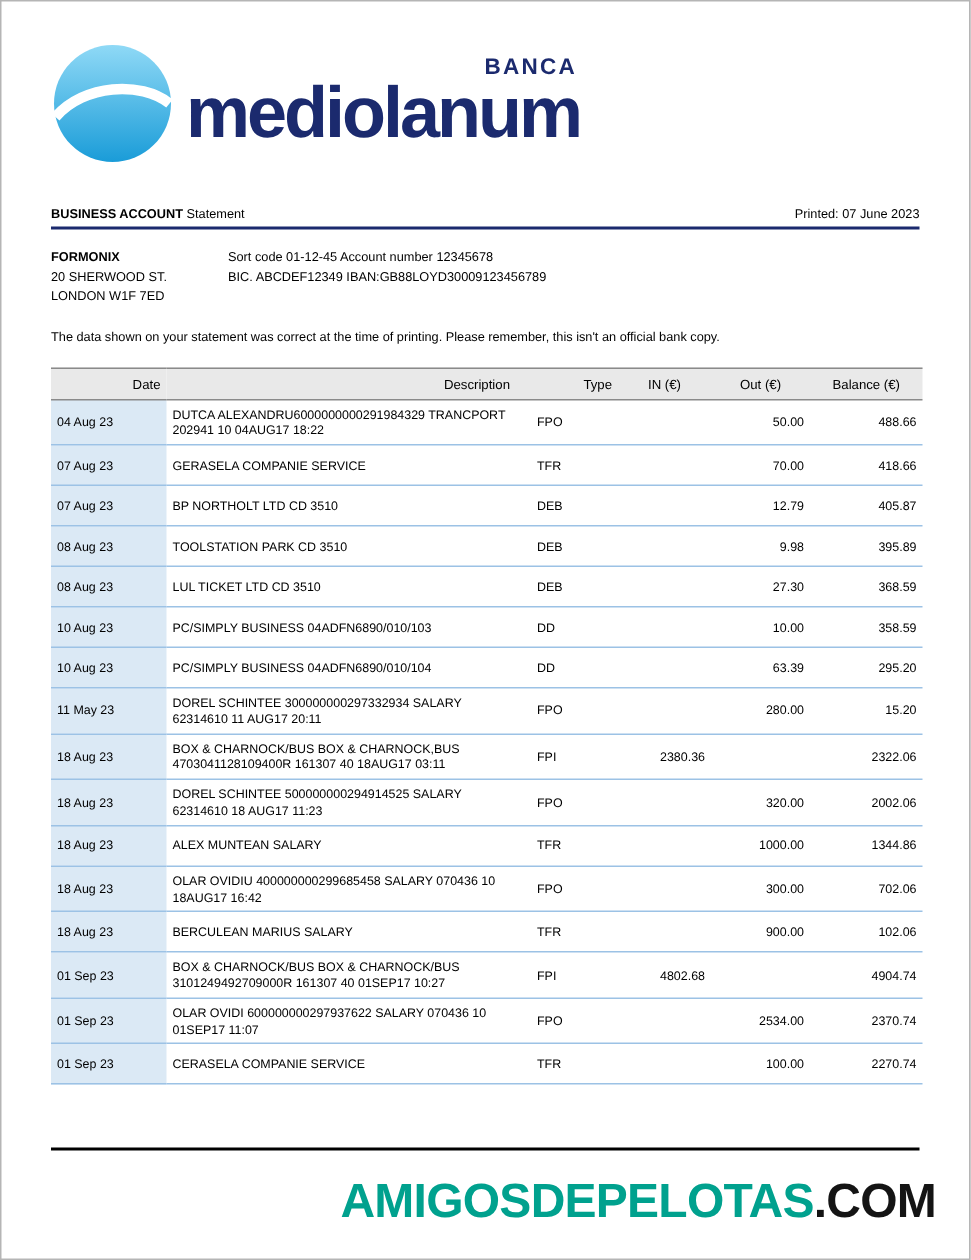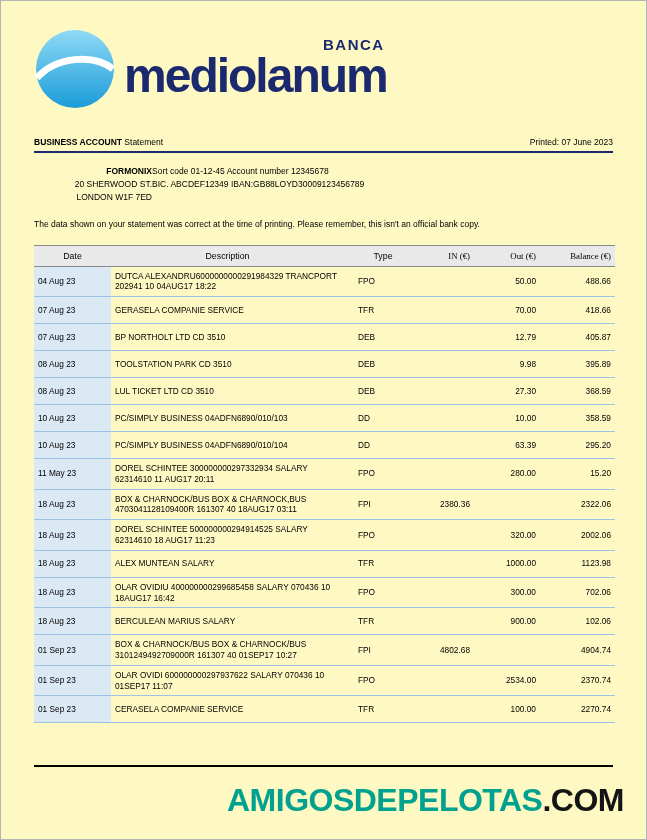--- a/index.html
+++ b/index.html
@@ -1,18 +1,18 @@
 <!DOCTYPE html>
 <html><head>
 <meta charset="utf-8">
 <style>
   * { margin:0; padding:0; box-sizing:border-box; }
   body { background:#888; font-family:"Liberation Sans", sans-serif; }
   .page {
-    width:647px; height:840px; margin:0 auto; background:#fef9c3;
+    width:647px; height:840px; margin:0 auto; background:#ffffff;
     border:1px solid #b5b5b5; position:relative; overflow:hidden; color:#000;
   }
 
   
   .logo { display:flex; align-items:center; margin:26px 0 0 33px; height:84px; }
   .logo-circle { width:82px; height:82px; flex:0 0 auto; }
   .logo-text { position:relative; margin-left:8px; padding-top:14px; }
   .logo-banca {
     position:absolute; top:-2px; right:2px; font-size:15px; font-weight:bold;
     color:#1b2a6e; letter-spacing:1.5px;
@@ -24,33 +24,33 @@
   
   .header-row {
     margin:26px 33px 0 33px; display:flex; justify-content:space-between; align-items:flex-end;
     border-bottom:2px solid #1b2a6e; padding-bottom:4px; font-size:8.5px;gap:24px;
   }
   .title-bold { font-weight:bold; }
   .printed { font-size:8.5px; }
 
   
   .account-row { margin:12px 33px 0 33px; display:flex; font-size:8.5px; line-height:1.55; }
-  .account-left { width:118px;text-align:right; }
+  .account-left { width:118px; }
   .holder { font-weight:bold; }
 
   .notice1 { margin:14px 33px 0 33px; font-size:8.5px; }
   .notice2 { margin:22px 33px 0 33px; font-size:8.5px; line-height:1.45; width:560px; }
 
   
   table.tx { margin:16px 33px 0 33px; width:581px; border-collapse:collapse; font-size:8.3px; table-layout:fixed; }
   thead th {
     background:#e9e9e9; border-top:1px solid #8a8a8a; border-bottom:1px solid #8a8a8a;
-    padding:5px 4px; text-align:center; font-weight:normal; font-size:8.8px;
-  }
-  th.col-in, th.col-out, th.col-balance { text-align:right;font-family:Liberation Serif, serif; }
+    padding:5px 4px; text-align:right; font-weight:normal; font-size:8.8px;
+  }
+  th.col-in, th.col-out, th.col-balance { text-align:center; }
   tbody tr { height:27px; }
   tbody td { border-bottom:1px solid #9cc2e5; padding:4px; vertical-align:middle; line-height:1.3; }
   .col-date { width:77px; }
   td.col-date { background:#dbe9f5; }
   .col-description { width:243px; padding-right:14px; }
   .col-type { width:58px; }
   .col-in { width:62px; text-align:right; }
   .col-out { width:66px; text-align:right; }
   .col-balance { width:75px; text-align:right; }
 
@@ -199,21 +199,21 @@
           <td class="col-in"></td>
           <td class="col-out">320.00</td>
           <td class="col-balance">2002.06</td>
         </tr>
         <tr>
           <td class="col-date">18 Aug 23</td>
           <td class="col-description">ALEX MUNTEAN SALARY</td>
           <td class="col-type">TFR</td>
           <td class="col-in"></td>
           <td class="col-out">1000.00</td>
-          <td class="col-balance">1123.98</td>
+          <td class="col-balance">1344.86</td>
         </tr>
         <tr>
           <td class="col-date">18 Aug 23</td>
           <td class="col-description">OLAR OVIDIU 400000000299685458 SALARY 070436 10 18AUG17 16:42</td>
           <td class="col-type">FPO</td>
           <td class="col-in"></td>
           <td class="col-out">300.00</td>
           <td class="col-balance">702.06</td>
         </tr>
         <tr>

